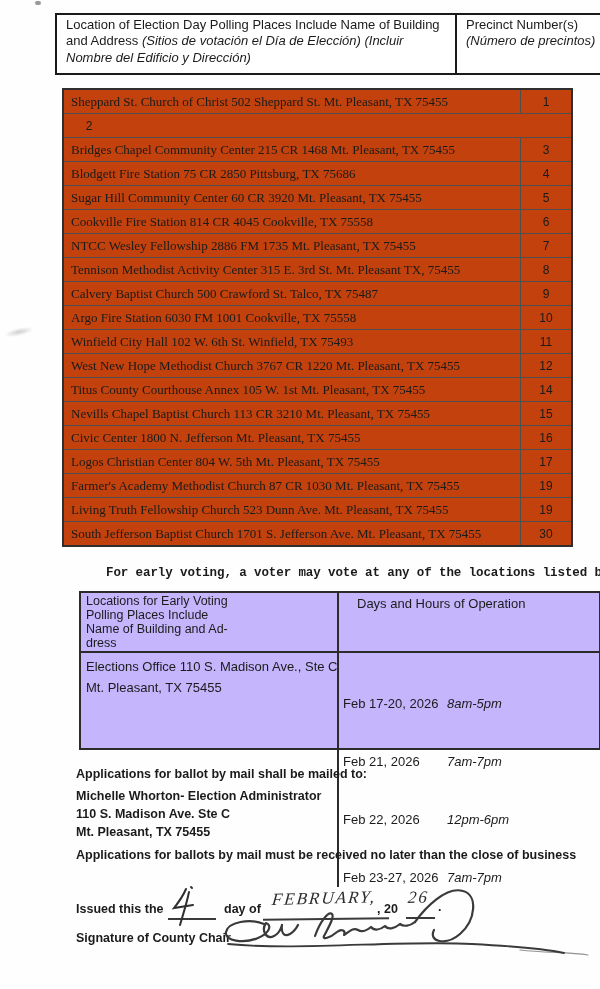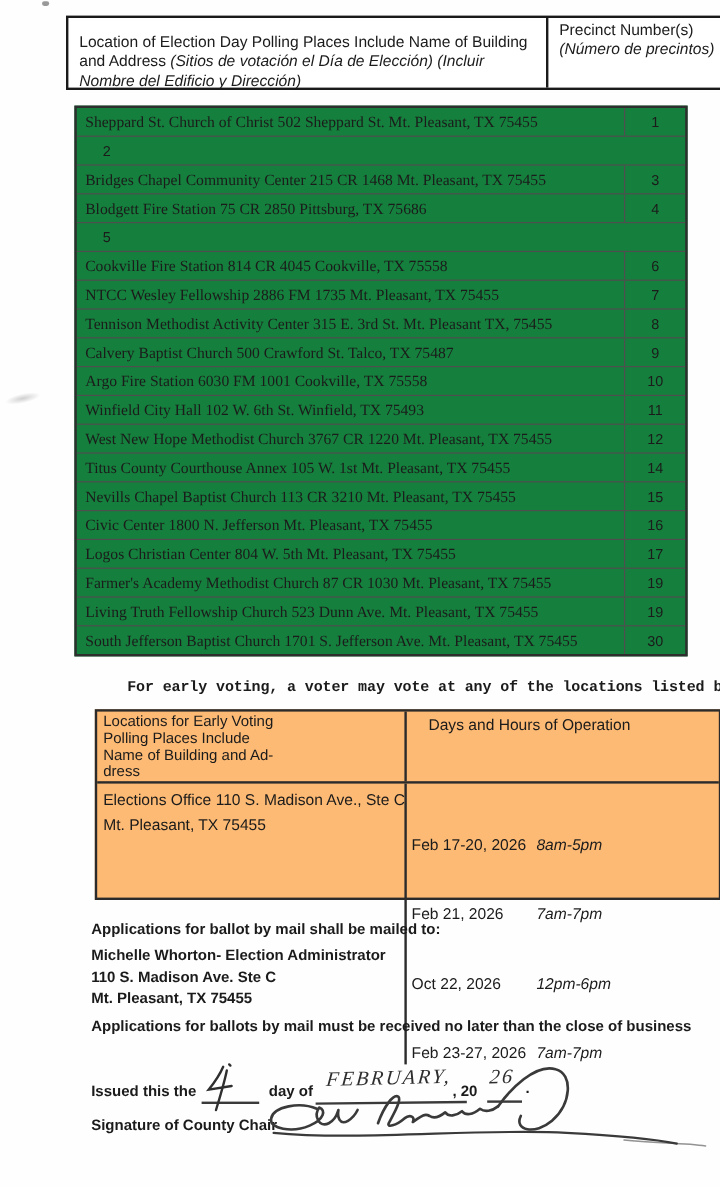--- a/index.html
+++ b/index.html
@@ -10,29 +10,29 @@
   }
   .abs{position:absolute;}
 
   
   .hdr-table{
     left:55px;top:13px;width:558px;height:62px;
     border:2px solid #1a1a1a;display:flex;background:#fff;box-sizing:border-box;
   }
   .hdr-c1{
     width:400px;box-sizing:border-box;border-right:2px solid #1a1a1a;
-    padding:12px 6px 2px 9px;font-size:13px;line-height:1.25;
+    padding:2px 6px 2px 9px;font-size:13px;line-height:1.25;
   }
   .hdr-c2{flex:1;padding:2px 6px 2px 9px;font-size:13px;line-height:1.25;}
   .it{font-style:italic;}
 
   
   .p-table{
     left:62px;top:88px;width:511px;height:459px;
-    border:2px solid #2e2e2e;box-sizing:border-box;background:#15803d;
+    border:2px solid #2e2e2e;box-sizing:border-box;background:#c2410c;
     display:flex;flex-direction:column;
   }
   .p-row{flex:1;display:flex;min-height:0;}
   .p-row + .p-row{border-top:1px solid #4f4f4f;}
   .p-loc{
     flex:1;border-right:1px solid #4f4f4f;box-sizing:border-box;
     font-family:"Liberation Serif", serif;font-size:13px;
     display:flex;align-items:center;padding-left:7px;white-space:nowrap;overflow:hidden;
   }
   .p-num{
@@ -40,21 +40,21 @@
     font-size:12px;
   }
 
   
   .ev-heading{
     left:106px;top:566px;font-size:12.5px;font-weight:bold;white-space:nowrap;
     letter-spacing:-0.1px;
     font-family:Liberation Mono, monospace;
   }
   .ev-table{
-    left:79px;top:591px;width:522px;height:159px;background:#fdba74;
+    left:79px;top:591px;width:522px;height:159px;background:#c4b5fd;
     border:2px solid #2b2b2b;box-sizing:border-box;display:flex;flex-direction:column;
   }
   .ev-hrow{height:75px;display:flex;border-bottom:2px solid #2b2b2b;box-sizing:border-box;}
   .ev-drow{flex:1;display:flex;}
   .ev-c1{width:258px;box-sizing:border-box;border-right:2px solid #2b2b2b;}
   .ev-h1{padding:1px 4px 0 5px;font-size:12.5px;line-height:1.13;white-space:pre-line;}
   .ev-h2{flex:1;padding:3px 4px 0 18px;font-size:13px;}
   .ev-d1{padding:3px 4px 0 5px;font-size:13px;line-height:1.65;}
   .ev-d2{flex:1;padding:2px 2px 0 4px;font-size:13px;line-height:1.4;}
   .sched-line{display:flex;margin-top:40px;}
@@ -102,20 +102,21 @@
     <div class="p-loc">Bridges Chapel Community Center 215 CR 1468 Mt. Pleasant, TX 75455</div>
     <div class="p-num">3</div>
   </div>
 
   <div class="p-row">
     <div class="p-loc">Blodgett Fire Station 75 CR 2850 Pittsburg, TX 75686</div>
     <div class="p-num">4</div>
   </div>
 
   <div class="p-row">
+    <div class="p-loc">Sugar Hill Community Center 60 CR 3920 Mt. Pleasant, TX 75455</div>
     <div class="p-num">5</div>
   </div>
 
   <div class="p-row">
     <div class="p-loc">Cookville Fire Station 814 CR 4045 Cookville, TX 75558</div>
     <div class="p-num">6</div>
   </div>
 
   <div class="p-row">
     <div class="p-loc">NTCC Wesley Fellowship 2886 FM 1735 Mt. Pleasant, TX 75455</div>
@@ -204,21 +205,21 @@
     <span class="sched-date">Feb 17-20, 2026</span>
     <span class="sched-hours">8am-5pm</span>
   </div>
 
   <div class="sched-line">
     <span class="sched-date">Feb 21, 2026</span>
     <span class="sched-hours">7am-7pm</span>
   </div>
 
   <div class="sched-line">
-    <span class="sched-date">Oct 22, 2026</span>
+    <span class="sched-date">Feb 22, 2026</span>
     <span class="sched-hours">12pm-6pm</span>
   </div>
 
   <div class="sched-line">
     <span class="sched-date">Feb 23-27, 2026</span>
     <span class="sched-hours">7am-7pm</span>
   </div>
 </div>
   </div>
 </div>

